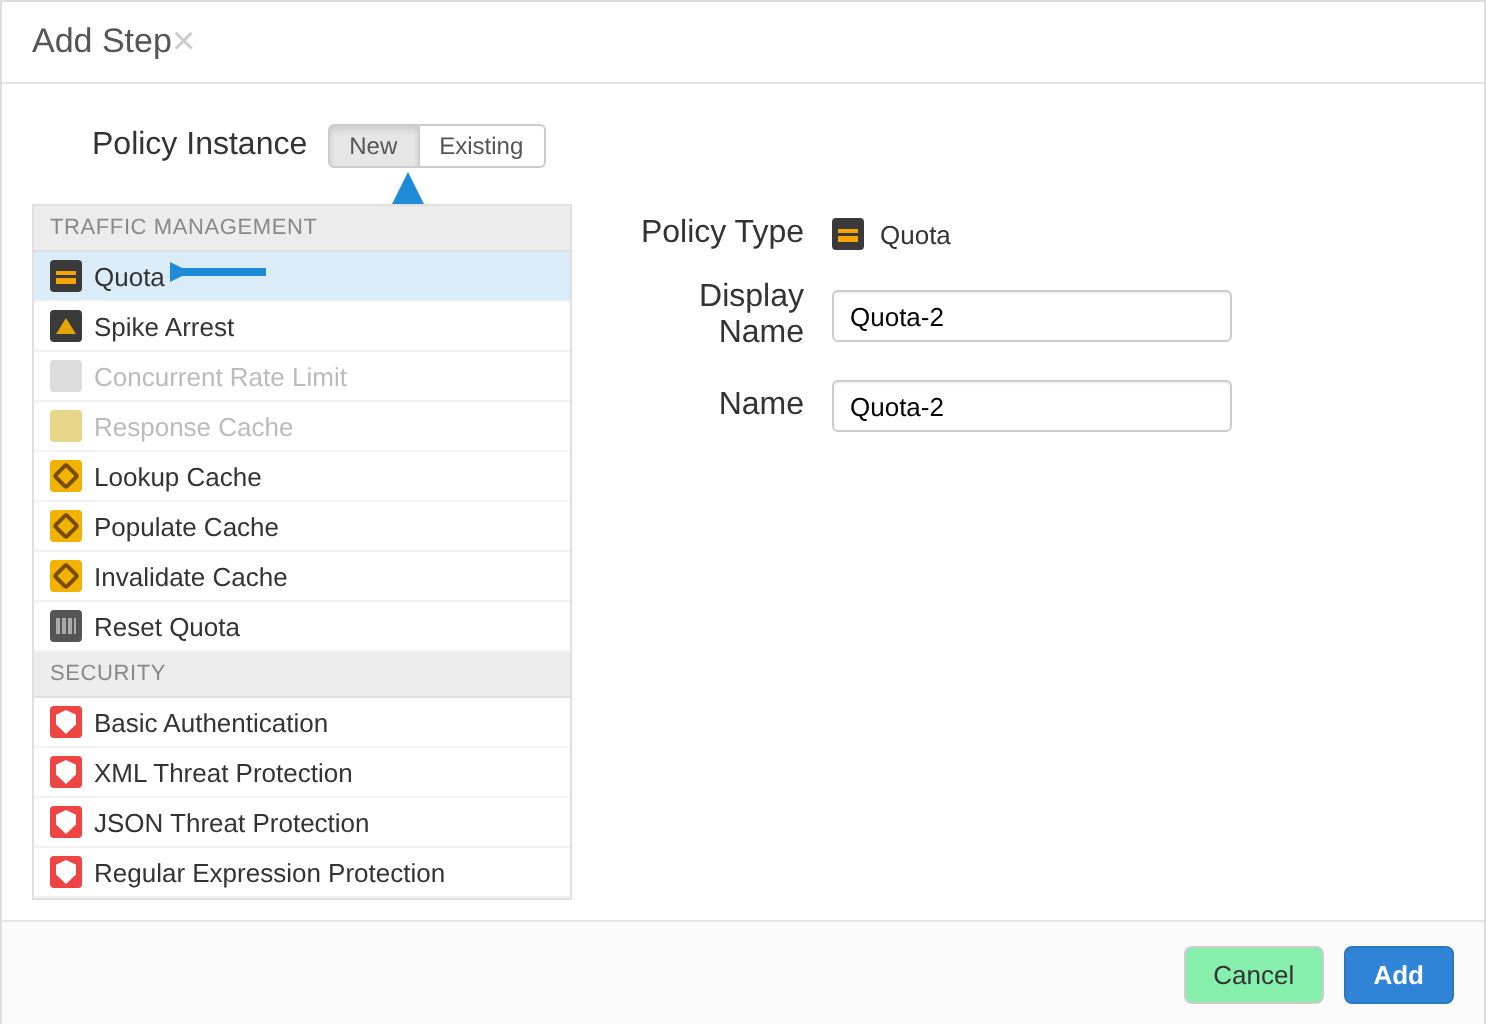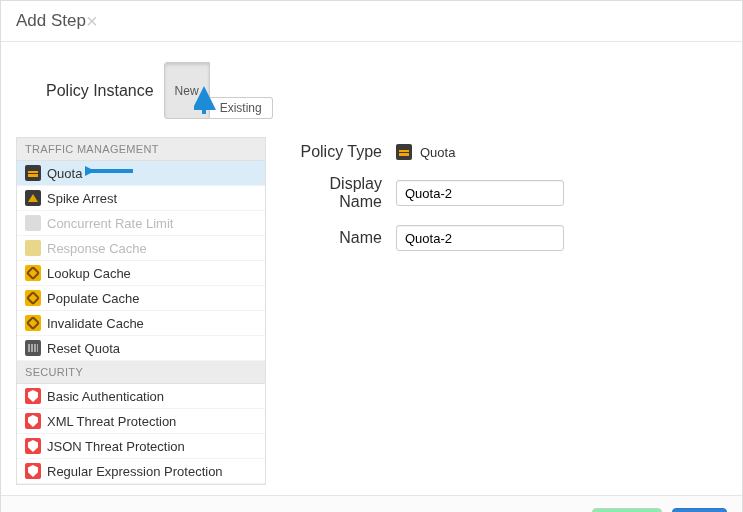--- a/index.html
+++ b/index.html
@@ -53,38 +53,38 @@
   }
   .toggle-btn {
     border: 1px solid #ccc;
     background: #fff;
     padding: 3px 10px;
     font-size: 12px;
     color: #555;
     cursor: pointer;
   }
   .toggle-btn:first-child { border-radius: 3px 0 0 3px; }
-  .toggle-btn:last-child  { border-radius: 0 3px 3px 0; border-left: none; margin-top: 35px; }
+  .toggle-btn:last-child  { border-radius: 0 3px 3px 0; border-left: none; }
   .toggle-btn.active {
     background: #e6e6e6;
     box-shadow: inset 0 2px 3px rgba(0,0,0,0.12);
   }
   .arrow-to-new {
     position: absolute;
     left: 148px;
     top: 24px;
     pointer-events: none;
   }
   .columns {
     display: flex;
     gap: 20px;
     margin-top: 18px;
   }
   .policy-list {
-    width: 250px;
+    width: 270px;
     border: 1px solid #e0e0e0;
     background: #fff;
     position: relative;
   }
   .cat-header {
     background: #ececec;
     color: #888;
     font-size: 11px;
     letter-spacing: 0.3px;
     padding: 5px 8px;
@@ -157,21 +157,21 @@
   .form-static {
     display: inline-flex;
     align-items: center;
     gap: 8px;
   }
   .text-input {
     border: 1px solid #ccc;
     border-radius: 3px;
     padding: 4px 8px;
     font-size: 13px;
-    width: 168px;
+    width: 200px;
     height: 26px;
     box-shadow: inset 0 1px 1px rgba(0,0,0,0.05);
   }
   .modal-footer {
     border-top: 1px solid #e5e5e5;
     padding: 12px 15px;
     text-align: right;
     background: #fbfbfb;
   }
   .btn {

